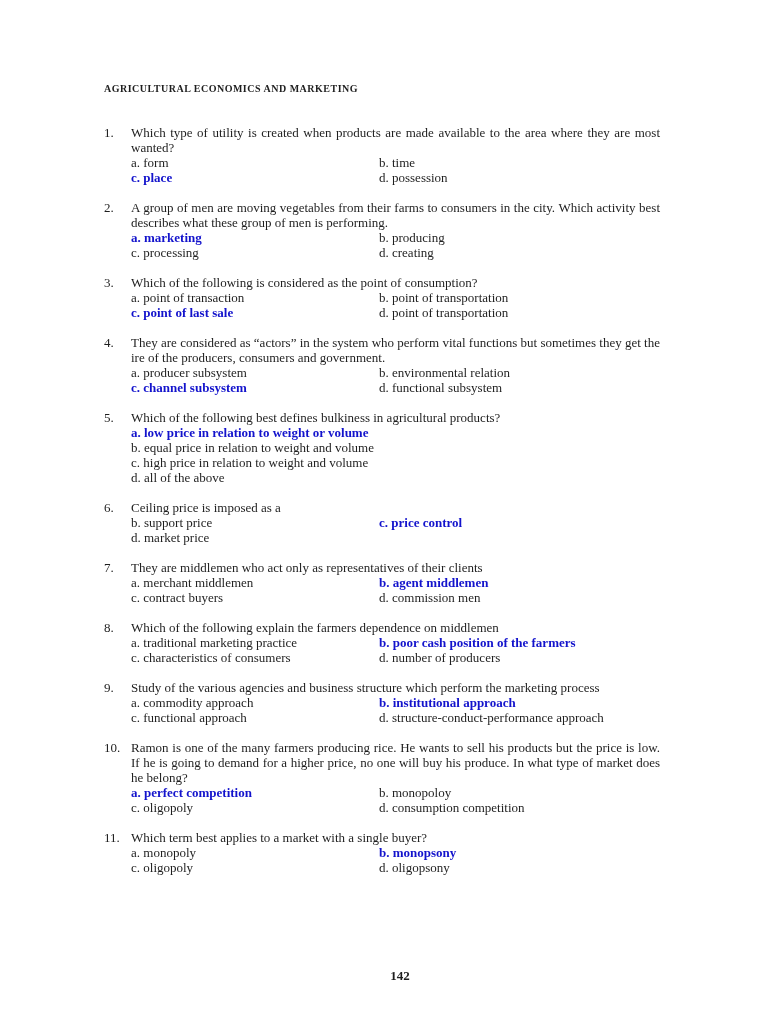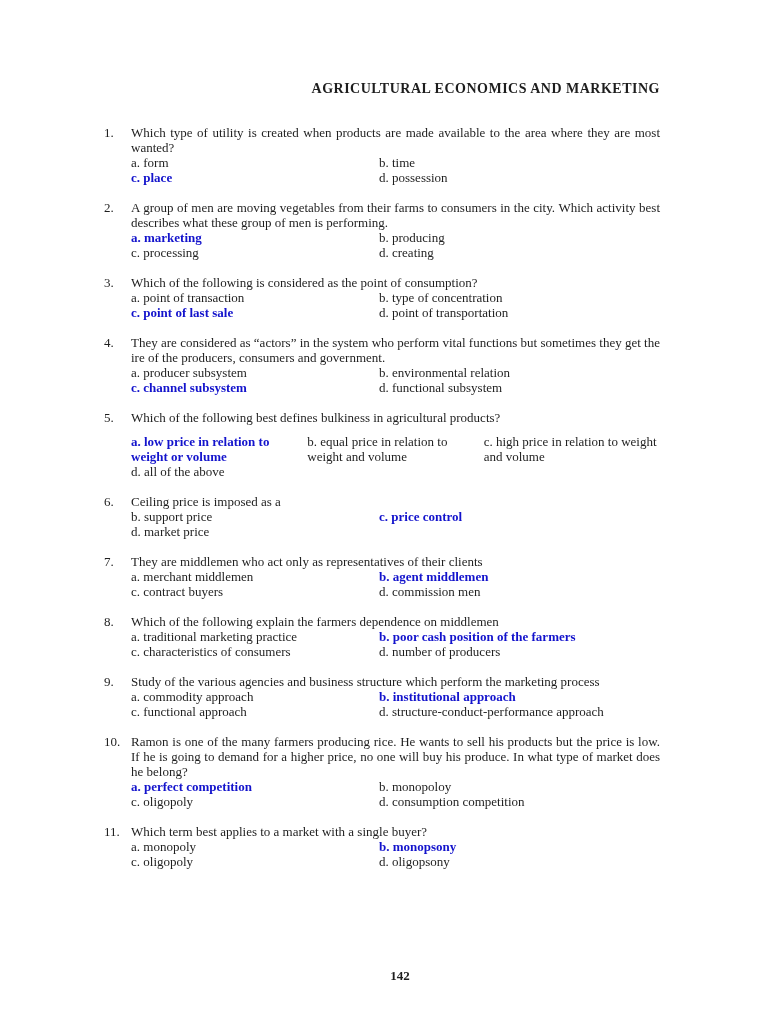--- a/index.html
+++ b/index.html
@@ -14,45 +14,45 @@
     line-height: 15px;
     color: #1e1e1e;
   }
   .page {
     position: absolute;
     inset: 0;
     padding: 81px 108px 0 104px;
     background: #ffffff;
   }
   .title {
-    font-size: 14px;
+    font-size: 10px;
     line-height: 15px;
     font-weight: bold;
-    text-align: right;
+    text-align: left;
     letter-spacing: 0.5px;
     margin-bottom: 29px;
     white-space: nowrap;
   }
   .questions { list-style: none; }
   .question {
     display: flex;
     margin-bottom: 15px;
   }
   .q-num {
     width: 27px;
     flex-shrink: 0;
   }
   .q-body {
     flex: 1;
     min-width: 0;
   }
   .q-text { text-align: justify; }
   .options { display: grid; font-family: Liberation Serif, serif; }
   .options.cols-2 { grid-template-columns: 248px 1fr; }
-  .options.cols-1 { grid-template-columns: 1fr 1fr 1fr; margin-top: 9px; }
+  .options.cols-1 { grid-template-columns: 1fr; }
   .option { display: block; }
   .option.answer {
     color: var(--answer-blue, #1313cc);
     font-weight: bold;
   }
   .page-number {
     position: absolute;
     left: 0;
     right: 0;
     top: 968px;
@@ -91,21 +91,21 @@
             <span class="option">d. creating</span>
           </div>
     </div>
   </li>
       <li class="question">
     <span class="q-num">3.</span>
     <div class="q-body">
       <p class="q-text">Which of the following is considered as the point of consumption?</p>
       <div class="options cols-2">
             <span class="option">a. point of transaction</span>
-            <span class="option">b. type of concentration</span>
+            <span class="option">b. point of transportation</span>
             <span class="option answer">c. point of last sale</span>
             <span class="option">d. point of transportation</span>
           </div>
     </div>
   </li>
       <li class="question">
     <span class="q-num">4.</span>
     <div class="q-body">
       <p class="q-text">They are considered as “actors” in the system who perform vital functions but sometimes they get the ire of the producers, consumers and government.</p>
       <div class="options cols-2">

